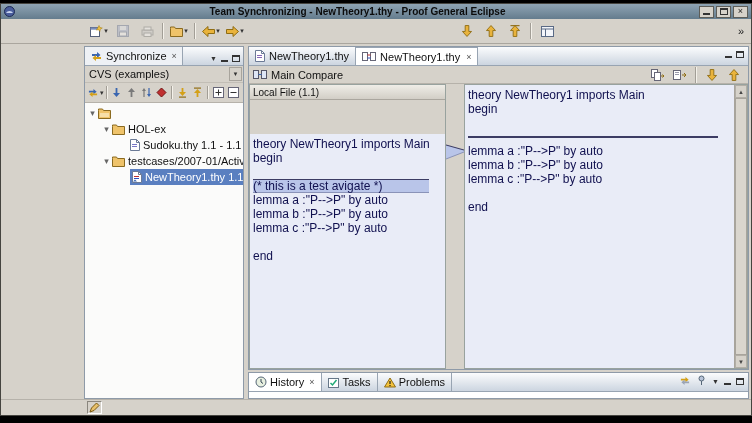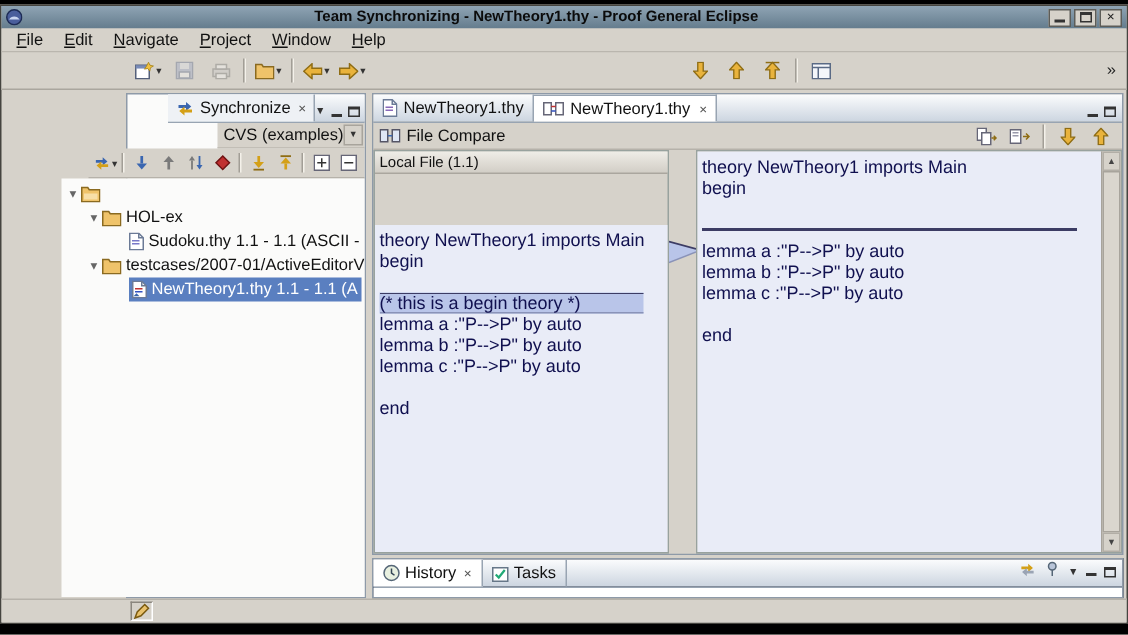--- a/index.html
+++ b/index.html
@@ -38,21 +38,21 @@
   .overflow { font-size:11px; color:#222; padding:0 3px; }
   .flip { transform:scaleX(-1); }
   .rot90 { transform:rotate(90deg); }
   .rotm90 { transform:rotate(-90deg); }
 
   
   .main { flex:1; display:flex; min-height:0; padding:2px 2px 0 0; }
   .left-gap { width:83px; flex:0 0 auto; }
 
   .sync-view { width:160px; flex:0 0 auto; display:flex; flex-direction:column;
-               border:1px solid #8e9aa8; background:#fbfbfa; min-height:0;align-items:flex-end; }
+               border:1px solid #8e9aa8; background:#fbfbfa; min-height:0; }
   .view-header { height:19px; display:flex; align-items:flex-end;
                  background:linear-gradient(180deg,#fbfcfd,#ccd5e0); border-bottom:1px solid #98a4b2; }
   .view-tab { height:18px; display:flex; align-items:center; gap:3px; padding:0 5px;
               background:#eef1f5; border-right:1px solid #98a4b2; white-space:nowrap; }
   .tab-close { font-size:9px; color:#555; margin-left:2px; }
   .view-header-right { margin-left:auto; display:flex; align-items:center; gap:4px; padding:0 3px 3px 0; }
   .vmenu { font-size:7px; color:#333; }
 
   .combo-row { height:17px; display:flex; align-items:center; background:#d6d2ca;
                border-bottom:1px solid #c2beb6; padding:0 1px 0 4px; }
@@ -72,21 +72,21 @@
   .ticon { margin-right:3px; display:flex; align-items:center; flex:0 0 auto; }
   .sel { background:#5a7fc0; color:#fff; display:flex; align-items:center; padding:0 2px; height:16px; }
   .sel .ticon { margin-right:3px; }
 
   .sash { width:4px; flex:0 0 auto; }
 
   
   .right-col { flex:1; display:flex; flex-direction:column; min-width:0; min-height:0; }
   .editor-area { flex:1; display:flex; flex-direction:column; border:1px solid #8e9aa8;
                  background:#d6d2ca; min-height:0; }
-  .editor-tabs { height:19px; display:flex; align-items:flex-end;
+  .editor-tabs { height:19px; display:flex; 
                  background:linear-gradient(180deg,#fbfcfd,#ccd5e0); border-bottom:1px solid #98a4b2; }
   .etab { height:18px; display:flex; align-items:center; gap:4px; padding:0 6px;
           border-right:1px solid #98a4b2; white-space:nowrap; }
   .etab.active { background:#fff; border-top:1px solid #98a4b2; }
   .etab-right { margin-left:auto; display:flex; align-items:center; gap:4px; padding:0 4px 3px 0; }
 
   .compare { flex:1; display:flex; flex-direction:column; min-height:0; }
   .compare-header { height:18px; display:flex; align-items:center; gap:4px;
                     background:#d6d2ca; border-bottom:1px solid #b6b2aa; padding:0 4px; }
   .ch-right { margin-left:auto; display:flex; align-items:center; gap:2px; }
@@ -148,28 +148,20 @@
         <span class="glyph-min"></span>
       </span>
     <span class="winbtn">
         <span class="glyph-max"></span>
       </span>
     <span class="winbtn">
         <span>×</span>
       </span>
   </div>
 
-  <div class="menubar">
-    <span class="menu-item"><u>F</u>ile</span>
-    <span class="menu-item"><u>E</u>dit</span>
-    <span class="menu-item"><u>N</u>avigate</span>
-    <span class="menu-item"><u>P</u>roject</span>
-    <span class="menu-item"><u>W</u>indow</span>
-    <span class="menu-item"><u>H</u>elp</span>
-  </div>
 
   <div class="toolbar">
     <span class="tbtn">
       <svg width="13" height="12" viewBox="0 0 13 12">
           <rect x="0.5" y="2.5" width="9" height="9" fill="#fff" stroke="#55607a"></rect>
           <rect x="0.5" y="2.5" width="9" height="2.2" fill="#7a8cb8"></rect>
           <path d="M9 0.5 l1 2 2.3 .5 -2 1.2 -.4 2.2 -1.4-1.7 -2.2.4 1.3-1.9z" fill="#f0c040" stroke="#a07d10" stroke-width="0.5"></path>
         </svg>
       <span class="dd">▾</span>
     </span>
@@ -411,21 +403,21 @@
           </span>
         </div>
 
         <div class="compare">
           <div class="compare-header">
             <svg width="14" height="11" viewBox="0 0 14 11">
                 <rect x="0.5" y="1.5" width="5" height="8" fill="#dfe6f5" stroke="#556"></rect>
                 <rect x="8.5" y="1.5" width="5" height="8" fill="#dfe6f5" stroke="#556"></rect>
                 <path d="M5.5 5.5 h3" stroke="#3a66b0"></path>
               </svg>
-            <span>File Compare</span>
+            <span>Main Compare</span>
             <span class="ch-right">
               <span class="chbtn">
                 <svg width="15" height="12" viewBox="0 0 15 12">
                     <rect x="0.5" y="0.5" width="6" height="8" fill="#fff" stroke="#667"></rect>
                     <rect x="3.5" y="3.5" width="6" height="8" fill="#fff" stroke="#667"></rect>
                     <path d="M10 7 h3 m-1.5 -1.5 l1.5 1.5 -1.5 1.5" stroke="#8f6d14" fill="none"></path>
                   </svg>
               </span>
               <span class="chbtn">
                 <svg width="15" height="12" viewBox="0 0 15 12">
@@ -451,21 +443,21 @@
 
           <div class="panes">
 
             <div class="pane left">
               <div class="pane-header">Local File (1.1)</div>
               <div class="pane-body">
                 <div class="code">
                   <div class="cline">theory NewTheory1 imports Main</div>
                   <div class="cline">begin</div>
                   <div class="cline"></div>
-                  <div class="cline diff-highlight">(* this is a begin theory *)</div>
+                  <div class="cline diff-highlight">(* this is a test avigate *)</div>
                   <div class="cline">lemma a :"P--&gt;P" by auto</div>
                   <div class="cline">lemma b :"P--&gt;P" by auto</div>
                   <div class="cline">lemma c :"P--&gt;P" by auto</div>
                   <div class="cline"></div>
                   <div class="cline">end</div>
                 </div>
               </div>
             </div>
 
             <div class="gutter">
@@ -512,20 +504,28 @@
             <span>History</span>
             <span class="tab-close">×</span>
           </span>
           <span class="bv-tab">
             <svg width="12" height="11" viewBox="0 0 12 11">
                 <rect x="0.5" y="1.5" width="10" height="9" fill="#fff" stroke="#678"></rect>
                 <path d="M2.5 6 l2 2 4-5" stroke="#2a7" stroke-width="1.5" fill="none"></path>
               </svg>
             <span>Tasks</span>
           </span>
+          <span class="bv-tab">
+            <svg width="12" height="11" viewBox="0 0 12 11">
+                <path d="M6 1 L11.5 10 H0.5 Z" fill="#f5c33c" stroke="#8f6d14"></path>
+                <rect x="5.4" y="4" width="1.2" height="3" fill="#222"></rect>
+                <rect x="5.4" y="8" width="1.2" height="1.2" fill="#222"></rect>
+              </svg>
+            <span>Problems</span>
+          </span>
           <span class="bv-right">
             <span>
               <svg width="12" height="10" viewBox="0 0 13 11">
                   <path d="M2 3 h5 V1 l3.5 3 -3.5 3 V5 H2z" fill="#d4a017"></path>
                   <path d="M11 8 h-5 v2 L2.5 7 6 4 v2 h5z" fill="#9aa4b4"></path>
                 </svg>
             </span>
             <span>
               <svg width="11" height="11" viewBox="0 0 11 11">
                   <circle cx="5.5" cy="3.5" r="2.5" fill="#b8c4d8" stroke="#567"></circle>

